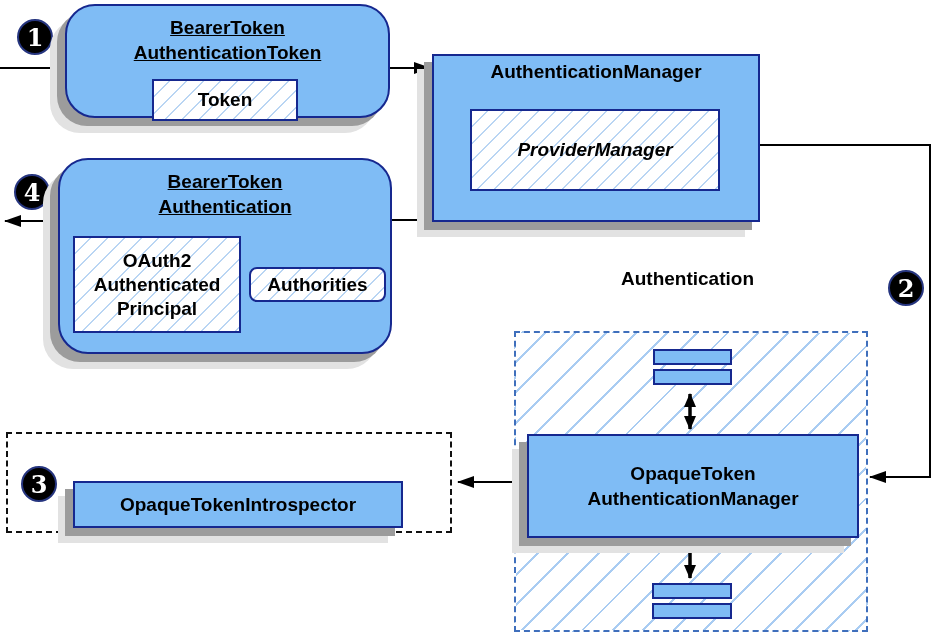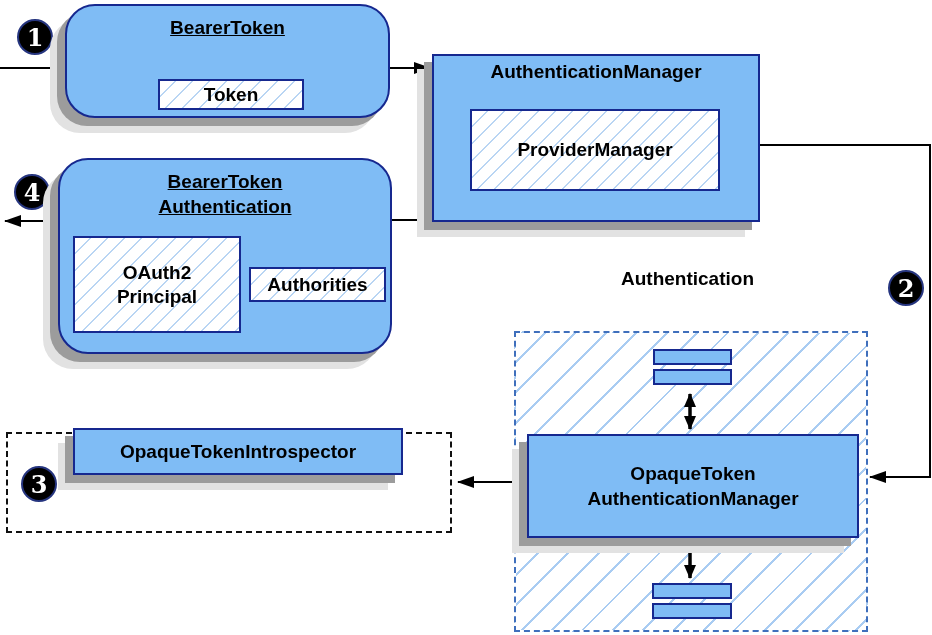--- a/index.html
+++ b/index.html
@@ -107,57 +107,59 @@
   </div>
   <div class="badge" style="left:21px; top:466px;">
     <span>3</span>
   </div>
   <div class="badge" style="left:14px; top:174px;">
     <span>4</span>
   </div>
 
   <div class="node rounded shadow" style="left:65px; top:4px; width:325px; height:114px; padding-top:9px;">
     <div>BearerToken</div>
-    <div class="hatch" style="left:91px; top:73px; width:146px; height:31px;">
+    <div>AuthenticationToken</div>
+    <div class="hatch" style="left:85px; top:73px; width:146px; height:42px;">
       <span>Token</span>
     </div>
   </div>
 
   <div class="node shadow" style="left:432px; top:54px; width:328px; height:168px; padding-top:3px;">
     <div>AuthenticationManager</div>
-    <div class="hatch" style="left:36px; top:53px; width:250px; height:82px;">
+    <div class="hatch" style="left:36px; top:53px; width:250px; height:82px;font-style:italic;">
       <span>ProviderManager</span>
     </div>
   </div>
 
   <div class="node rounded shadow" style="left:58px; top:158px; width:334px; height:196px; padding-top:9px;">
     <div>BearerToken</div>
     <div>Authentication</div>
     <div class="hatch flexcenter" style="left:13px; top:76px; width:168px; height:97px;">
       <div>OAuth2</div>
+      <div>Authenticated</div>
       <div>Principal</div>
     </div>
-    <div class="hatch" style="left:189px; top:107px; width:137px; height:35px;">
+    <div class="hatch" style="left:189px; top:107px; width:137px; height:35px;border-radius:8px;">
       <span>Authorities</span>
     </div>
   </div>
 
   <div class="label2line" style="left:560px; top:267px; width:255px;">
     <div>Authentication</div>
   </div>
 
   <div class="bar" style="left:653px; top:349px; width:79px; height:16px;"></div>
   <div class="bar" style="left:653px; top:369px; width:79px; height:16px;"></div>
 
   <div class="node shadow flexcenter" style="left:527px; top:434px; width:332px; height:104px;">
     <div>OpaqueToken</div>
     <div>AuthenticationManager</div>
   </div>
 
   <div class="bar" style="left:652px; top:583px; width:80px; height:16px;"></div>
   <div class="bar" style="left:652px; top:603px; width:80px; height:16px;"></div>
 
   <div class="dash-black"></div>
-  <div class="node shadow flexcenter" style="left:73px; top:428px; width:330px; height:47px;">
+  <div class="node shadow flexcenter" style="left:73px; top:481px; width:330px; height:47px;">
     <span>OpaqueTokenIntrospector</span>
   </div>
 
 </div>
 
 </body></html>

